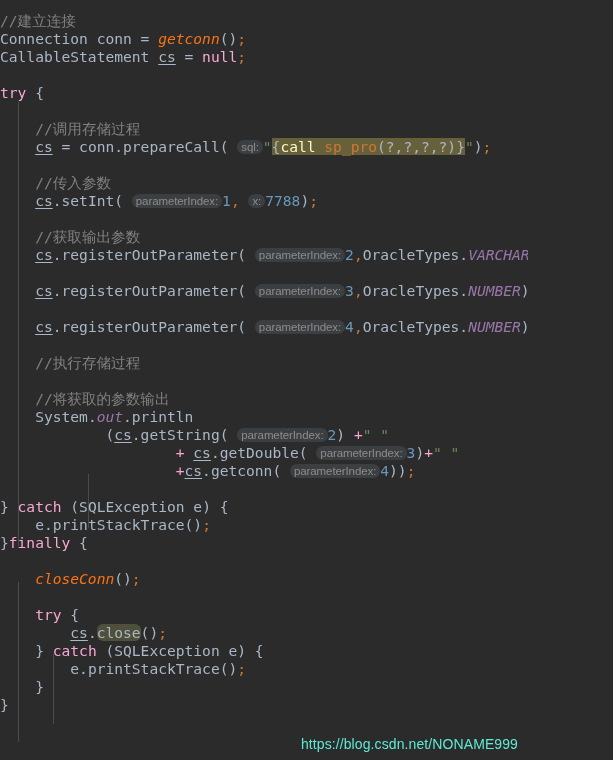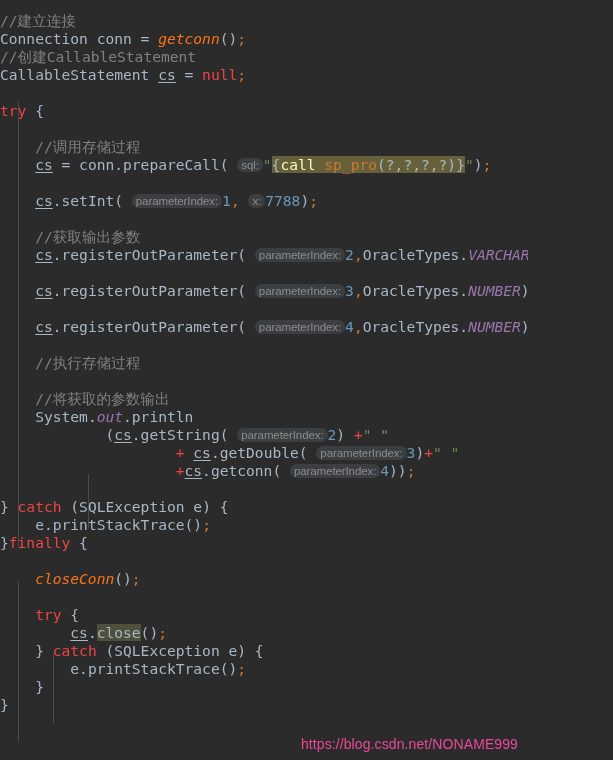--- a/index.html
+++ b/index.html
@@ -33,21 +33,21 @@
   
   .guide {
     position: absolute;
     width: 1px;
     background: #4b4b4b;
     z-index: 0;
   }
   .code-text { position: relative; z-index: 1; }
 
   
-  .kw      { color: #ef4444; }
+  .kw      { color: #f9a8d4; }
   .def     { color: #a9b7c6; }
   .cmt     { color: #808080; }
   .num     { color: #6897bb; }
   .str     { color: #6a8759; }
   .field   { color: #9876aa; font-style: italic; text-align: right; }
   .statfn  { color: #f97316; font-style: italic; }
   .localvar{ color: #a9b7c6; text-decoration: underline; text-underline-offset: 2px; }
   .punct   { color: #a9b7c6; }
   .semi    { color: #cc7832; }
 
@@ -67,65 +67,65 @@
 
   
   .sqlinject {
     background: #67613b;
   }
   .sqlinject .sqlkw { color: #fef9c3; }
   .sqlinject .sqlid { color: #cc7832; text-align: center; }
   .sqlinject .sqlp  { color: #a9b7c6; }
 
   
-  .idhl { background: #4f503b; }
+  .idhl { background: #4f503b; border-radius: 6px; }
 
   #watermark {
     position: absolute;
     right: 10px;
     bottom: 7px;
     font-family: "Liberation Sans", "DejaVu Sans", sans-serif;
     font-size: 14px;
-    color: #ec4899;
+    color: #5eead4;
     letter-spacing: 0.1px;
     z-index: 5;
   }
 </style>
 </head>
 <body>
 
 <div id="editor">
 
   <div class="guide" style="left:18px; top:102px; height:444px;"></div>
   <div class="guide" style="left:18px; top:582px; height:160px;"></div>
   <div class="guide" style="left:53px; top:654px; height:70px;"></div>
   <div class="guide" style="left:88px; top:474px; height:54px;"></div>
 
   <div id="code">
 
     <div class="line"><span class="code-text"><span class="cmt">//建立连接</span></span></div>
 
     <div class="line"><span class="code-text"><span class="def">Connection</span><span class="punct"> </span><span class="def">conn</span><span class="punct"> = </span><span class="statfn">getconn</span><span class="punct">()</span><span class="semi">;</span></span></div>
 
-    <div class="line"><span class="code-text"><span class="cmt">//创建CallableStatement</span></span></div>
 
     <div class="line"><span class="code-text"><span class="def">CallableStatement</span><span class="punct"> </span><span class="localvar">cs</span><span class="punct"> = </span><span class="kw">null</span><span class="semi">;</span></span></div>
 
     <div class="line"></div>
 
     <div class="line"><span class="code-text"><span class="kw">try</span><span class="punct"> {</span></span></div>
 
     <div class="line"></div>
 
     <div class="line"><span class="code-text">    <span class="cmt">//调用存储过程</span></span></div>
 
     <div class="line"><span class="code-text">    <span class="localvar">cs</span><span class="punct"> = </span><span class="def">conn</span><span class="punct">.</span><span class="def">prepareCall</span><span class="punct">( </span><span class="hint">sql:</span><span class="str">"</span><span class="sqlinject"><span class="sqlp">{</span><span class="sqlkw">call</span><span class="sqlp"> </span><span class="sqlid">sp_pro</span><span class="sqlp">(?,?,?,?)</span><span class="sqlp">}</span></span><span class="str">"</span><span class="punct">)</span><span class="semi">;</span></span></div>
 
     <div class="line"></div>
 
+    <div class="line"><span class="code-text">    <span class="cmt">//传入参数</span></span></div>
 
     <div class="line"><span class="code-text">    <span class="localvar">cs</span><span class="punct">.</span><span class="def">setInt</span><span class="punct">( </span><span class="hint">parameterIndex:</span><span class="num">1</span><span class="semi">,</span><span class="punct"> </span><span class="hint">x:</span><span class="num">7788</span><span class="punct">)</span><span class="semi">;</span></span></div>
 
     <div class="line"></div>
 
     <div class="line"><span class="code-text">    <span class="cmt">//获取输出参数</span></span></div>
 
     <div class="line"><span class="code-text">    <span class="localvar">cs</span><span class="punct">.</span><span class="def">registerOutParameter</span><span class="punct">( </span><span class="hint">parameterIndex:</span><span class="num">2</span><span class="semi">,</span><span class="def">OracleTypes</span><span class="punct">.</span><span class="field">VARCHAR</span><span class="punct">)</span><span class="semi">;</span></span></div>
 
     <div class="line"></div>

